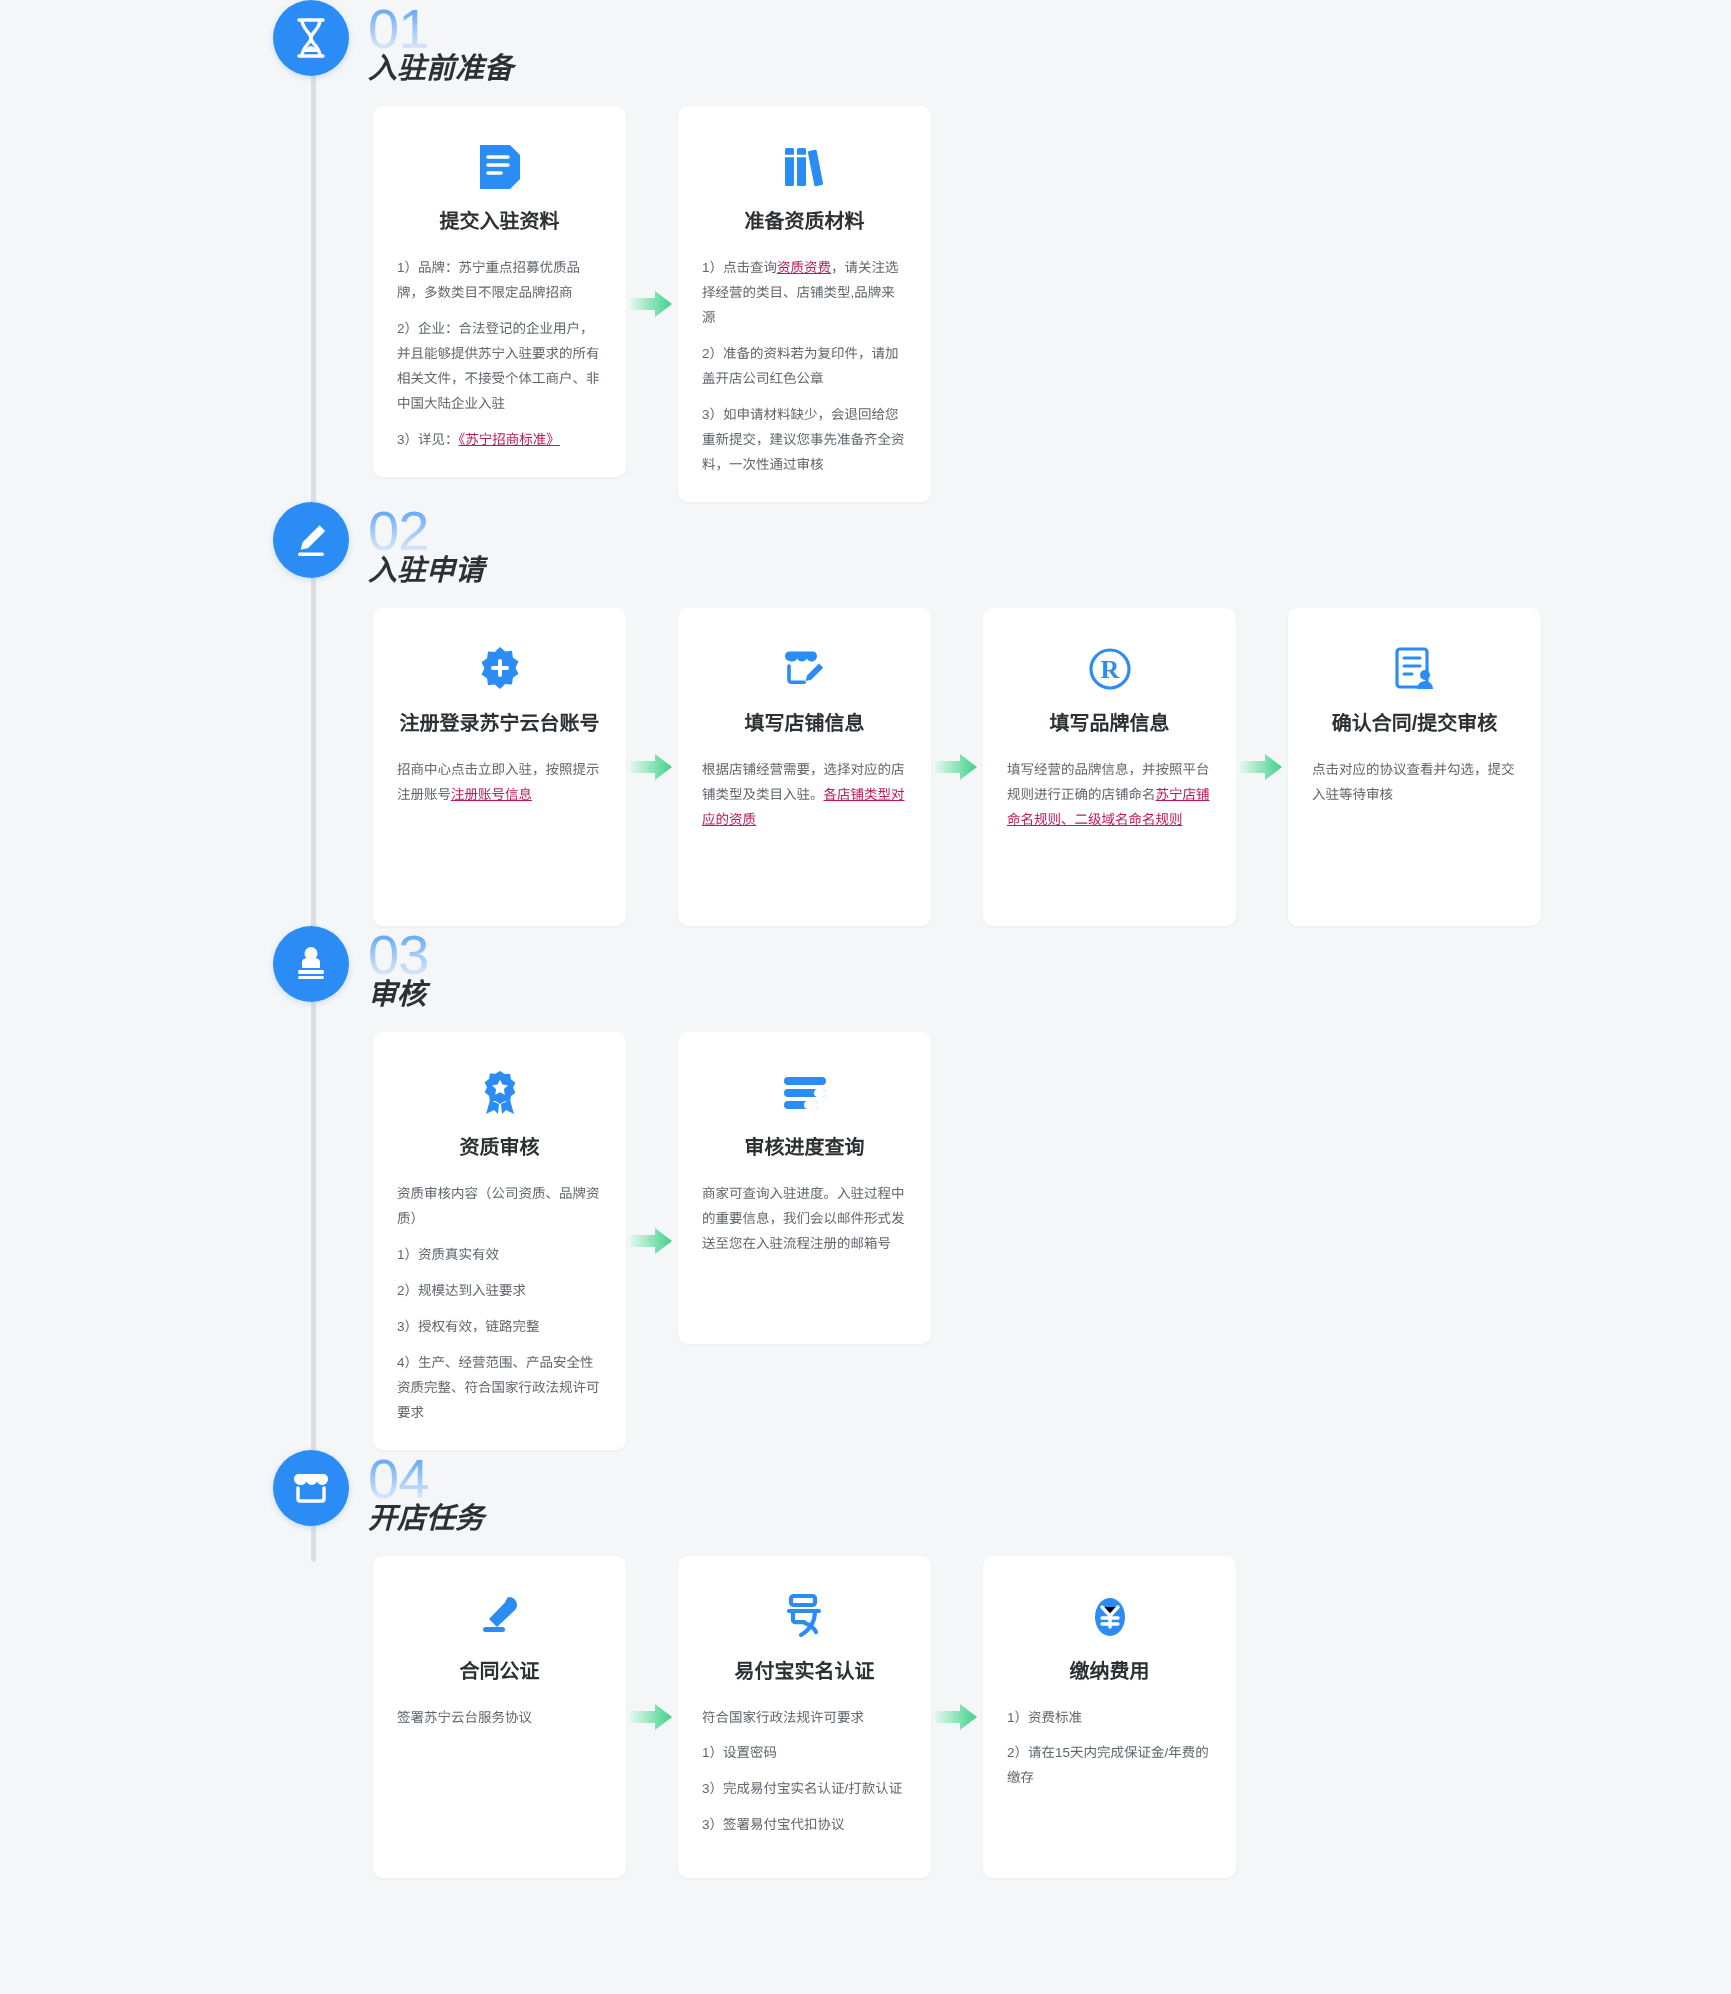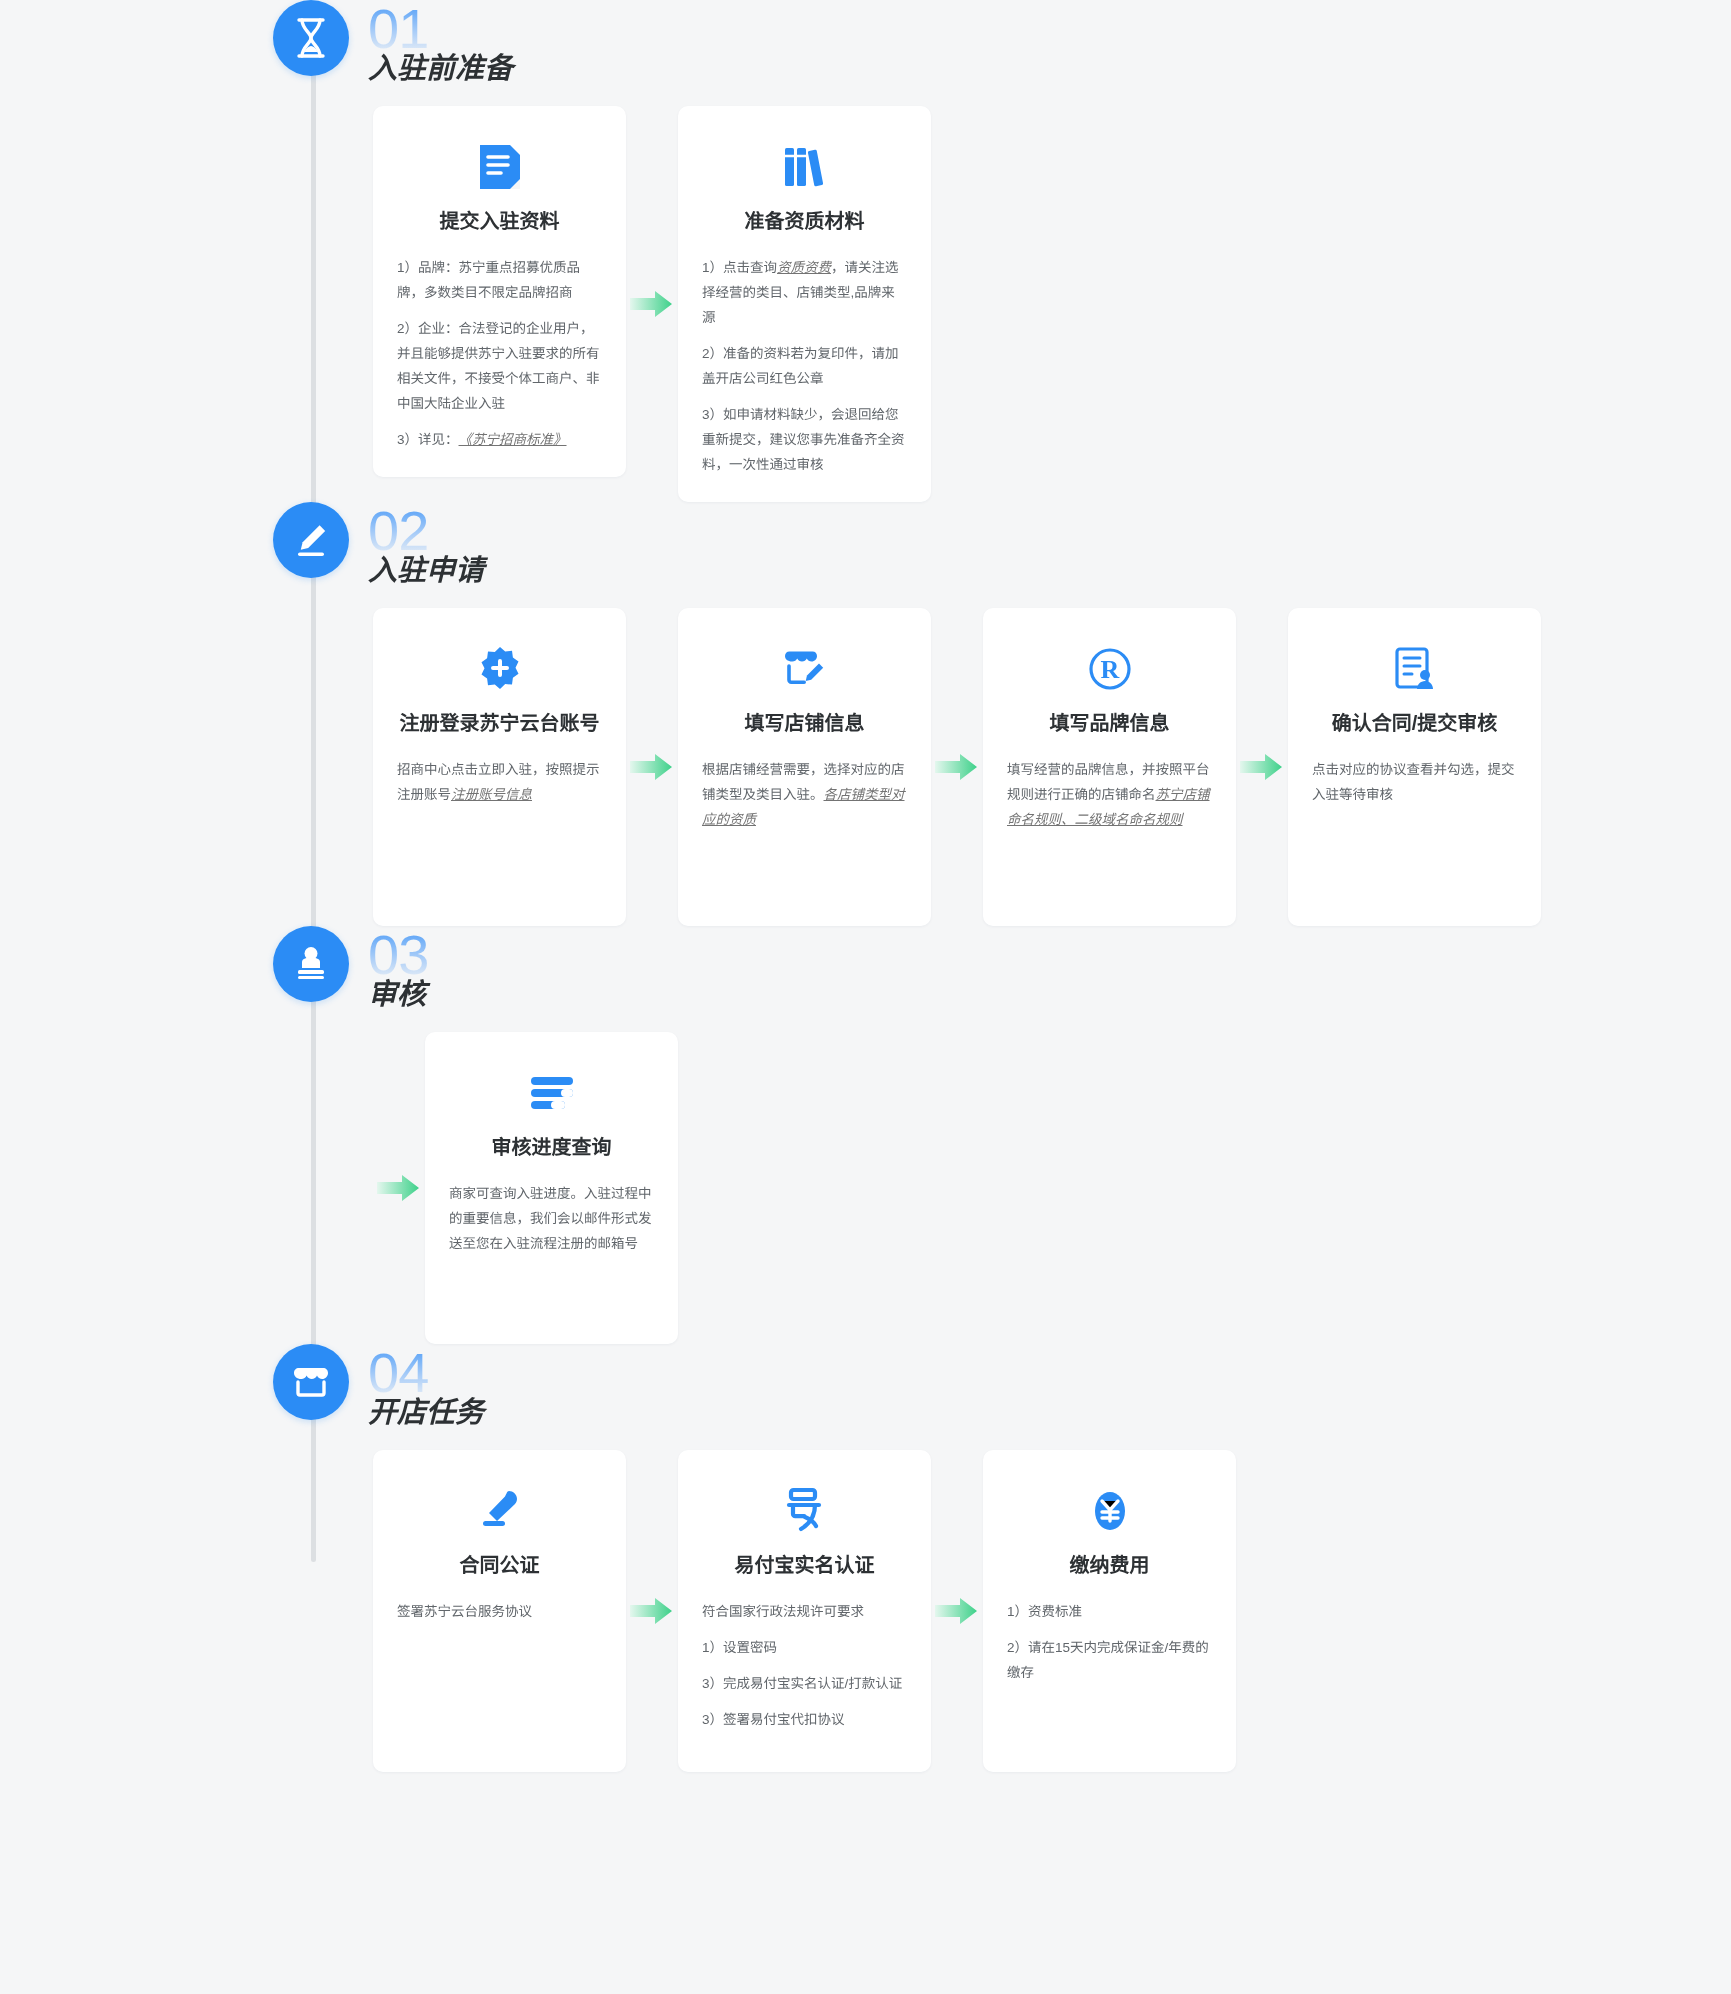--- a/index.html
+++ b/index.html
@@ -116,21 +116,21 @@
     font-size: 20px;
     font-weight: 700;
     color: #2d3134;
     line-height: 1.3;
     margin-bottom: 22px;
     white-space: nowrap;
   }
   .card-body { font-size: 13.5px; line-height: 1.85; color: #61666b; }
   .card-body p { margin-bottom: 11px; }
   .card-body p:last-child { margin-bottom: 0; }
-  .lk { color: #737373; font-style: italic; }
+  .lk { color: #be185d; }
 
   
   .arrow {
     width: 52px;
     flex: 0 0 52px;
     display: flex;
     align-items: center;
     justify-content: center;
     align-self: stretch;
   }
@@ -347,20 +347,40 @@
               </g>
             </svg>
           </div>
       <div class="step-titlewrap">
         <div class="step-num">03</div>
         <div class="step-name">审核</div>
       </div>
     </div>
     <div class="cards">
           <div class="cardslot">
+            <div class="card">
+        <div class="card-icon">
+                <svg width="48" height="50" viewBox="0 0 48 50">
+                  <path d="M24 3l4.6 3.1 5.5-.3.9 5.5 4.4 3.4-2.4 5 2.4 5-4.4 3.4-.9 5.5-5.5-.3L24 36l-4.6-3.1-5.5.3-.9-5.5L8.6 24.3l2.4-5-2.4-5 4.4-3.4.9-5.5 5.5.3z" fill="#2b8cf5"></path>
+                  <path d="M24 11.5l2.4 5 5.5.8-4 3.9.9 5.5-4.8-2.5-4.8 2.5.9-5.5-4-3.9 5.5-.8z" fill="#fff"></path>
+                  <path d="M14 32l-4 14 8-4 4 4 1-10z" fill="#2b8cf5"></path>
+                  <path d="M34 32l4 14-8-4-4 4-1-10z" fill="#2b8cf5"></path>
+                </svg>
+              </div>
+        <div class="card-title">资质审核</div>
+        <div class="card-body">
+                <p>资质审核内容（公司资质、品牌资质）</p>
+                <p>1）资质真实有效</p>
+                <p>2）规模达到入驻要求</p>
+                <p>3）授权有效，链路完整</p>
+                <p>4）生产、经营范围、产品安全性资质完整、符合国家行政法规许可要求</p>
+              </div>
+            </div>
+          </div>
+          <div class="cardslot">
             <div class="arrow">
               <svg width="44" height="30" viewBox="0 0 44 30">
     <defs>
                   <linearGradient id="ag" x1="0" y1="0" x2="1" y2="0">
       <stop offset="0%" stop-color="#e4f7ee"></stop>
                     <stop offset="100%" stop-color="#3ed18a"></stop>
     </linearGradient>
                 </defs>
     <path d="M0 9h25V2l17 13-17 13v-7H0z" fill="url(#ag)"></path>
   </svg>

